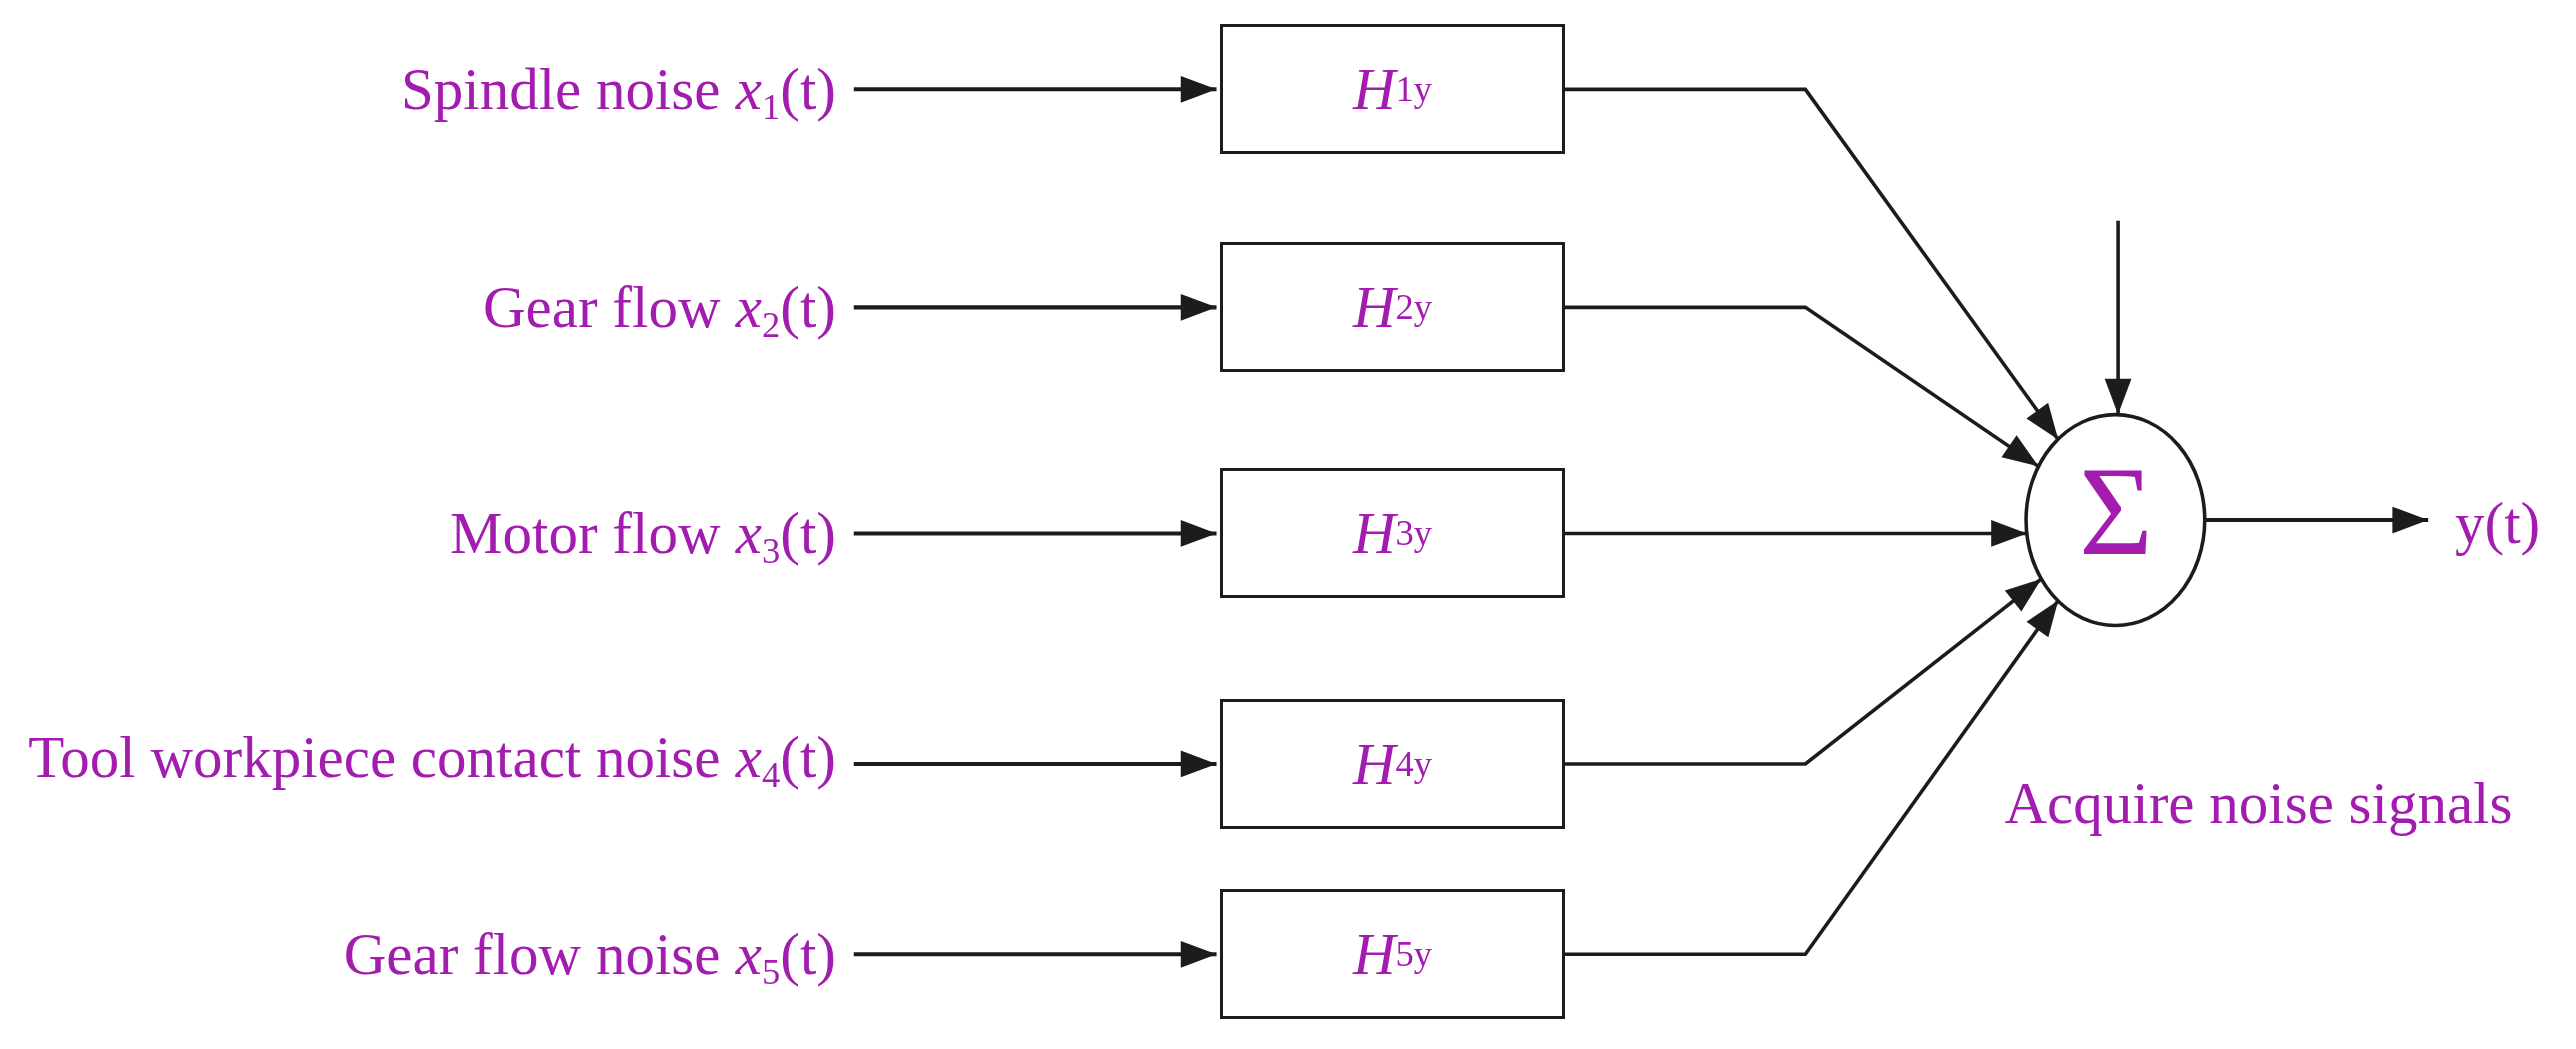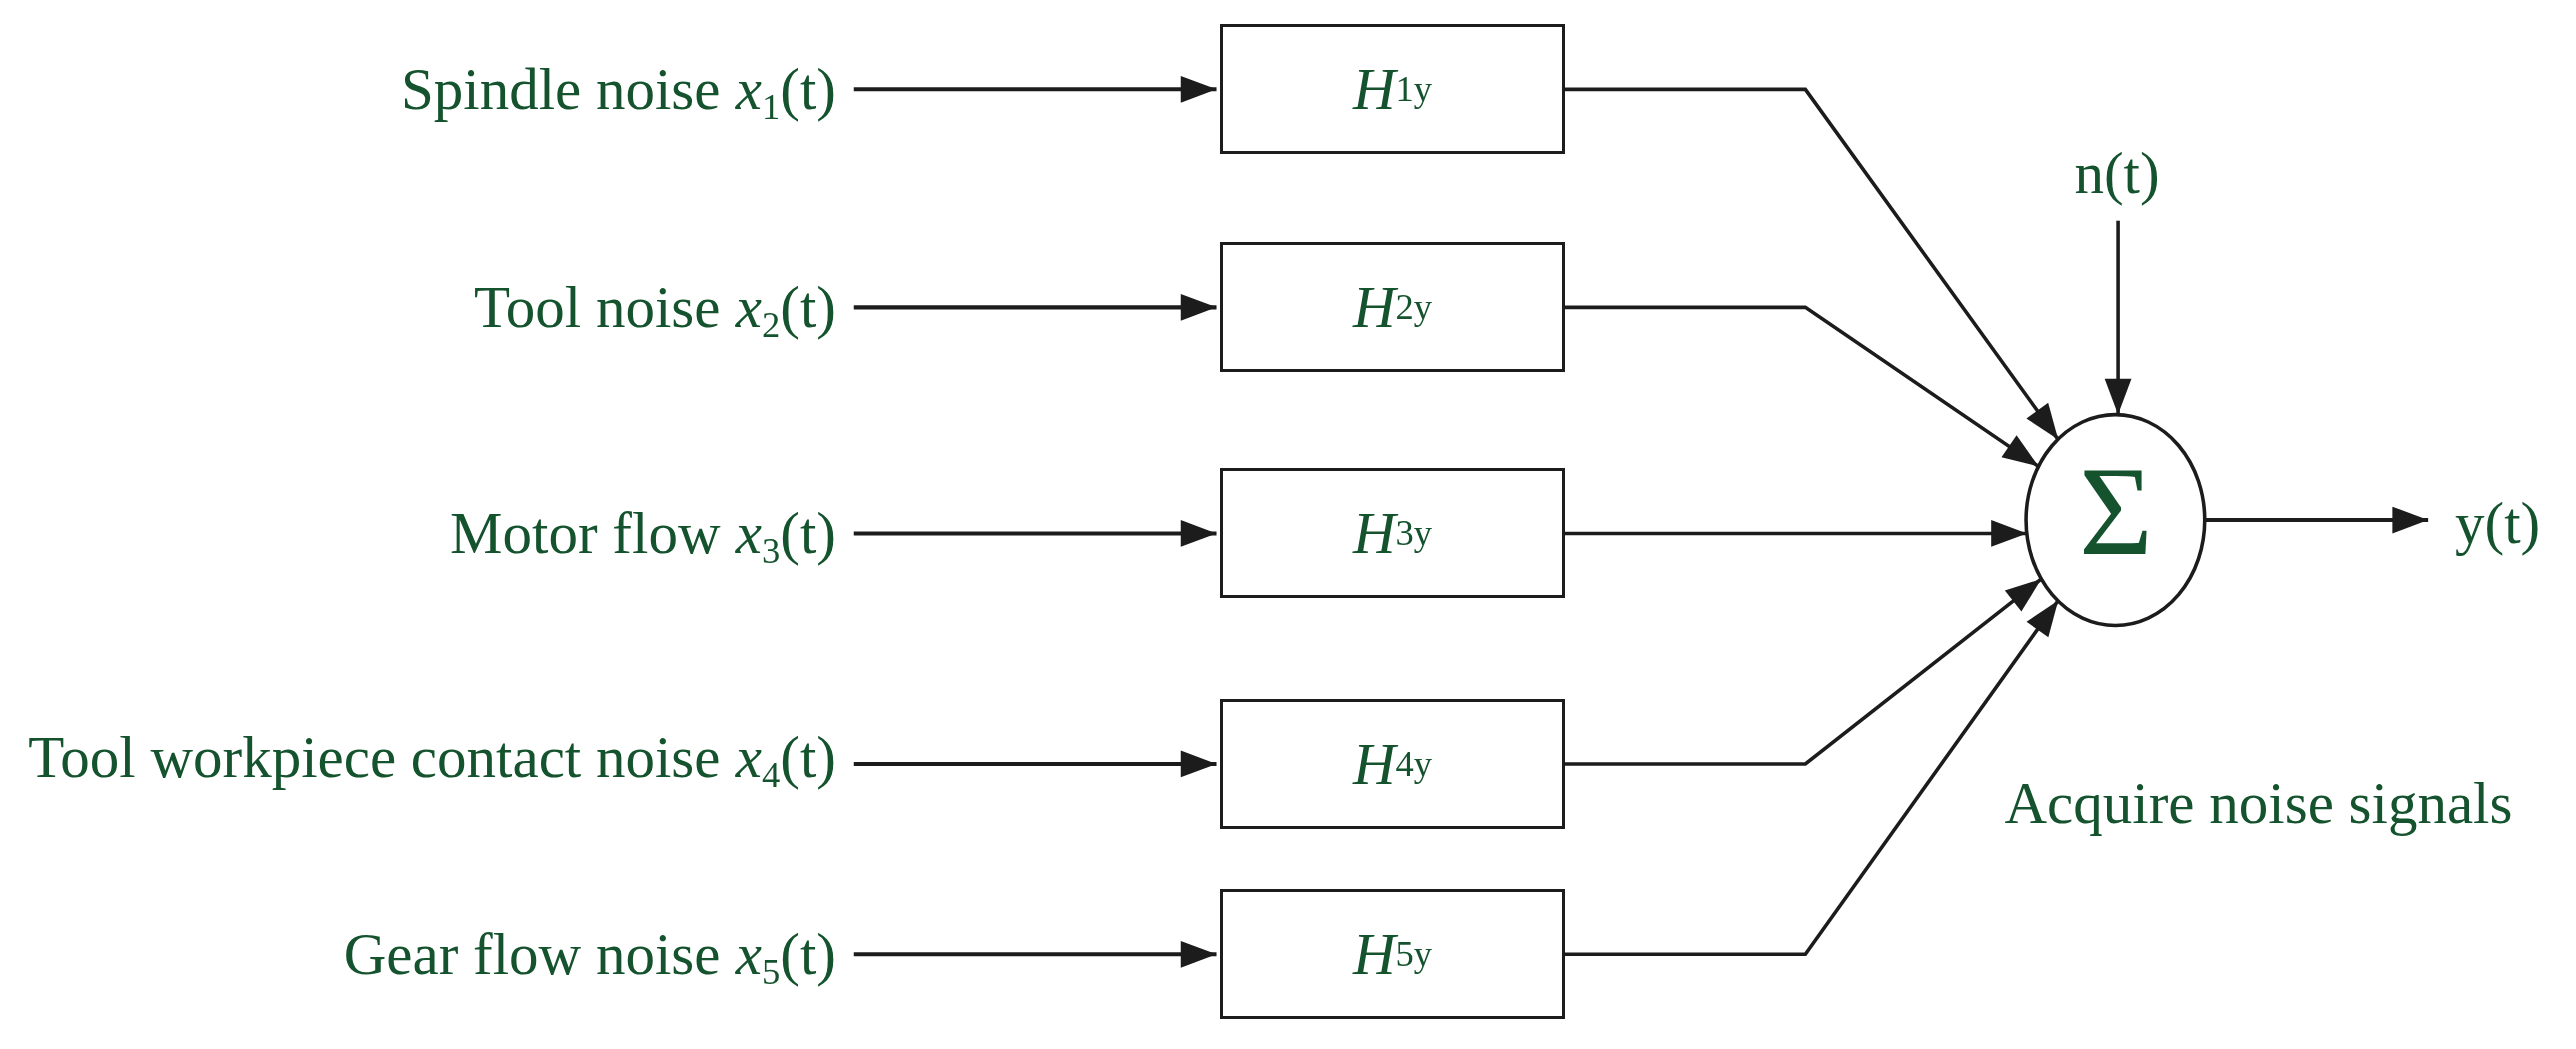--- a/index.html
+++ b/index.html
@@ -6,21 +6,21 @@
     margin: 0;
     padding: 0;
     background: #ffffff;
   }
   #canvas {
     position: relative;
     width: 2576px;
     height: 1049px;
     background: #ffffff;
     font-family: "Liberation Serif", "DejaVu Serif", serif;
-    color: #14532d;
+    color: #a21caf;
     overflow: hidden;
   }
   #lines {
     position: absolute;
     left: 0; top: 0;
     width: 2576px;
     height: 1049px;
   }
   .abs { position: absolute; }
 
@@ -125,21 +125,21 @@
 
     <line x1="2370" y1="247" x2="2370" y2="464" stroke="#1c1c1c" stroke-width="4" marker-end="url(#arrowhead)"></line>
 
     <line x1="2467" y1="582" x2="2717" y2="582" stroke="#1c1c1c" stroke-width="4.5" marker-end="url(#arrowhead)"></line>
   </svg>
 
   <div class="abs src-label" style="top:48px">
     <span>Spindle noise</span><span class="var">x</span><sub class="sb">1</sub><span>(t)</span>
   </div>
   <div class="abs src-label" style="top:266px">
-    <span>Tool noise</span><span class="var">x</span><sub class="sb">2</sub><span>(t)</span>
+    <span>Gear flow</span><span class="var">x</span><sub class="sb">2</sub><span>(t)</span>
   </div>
   <div class="abs src-label" style="top:492px">
     <span>Motor flow</span><span class="var">x</span><sub class="sb">3</sub><span>(t)</span>
   </div>
   <div class="abs src-label" style="top:716px">
     <span>Tool workpiece contact noise</span><span class="var">x</span><sub class="sb">4</sub><span>(t)</span>
   </div>
   <div class="abs src-label" style="top:913px">
     <span>Gear flow noise</span><span class="var">x</span><sub class="sb">5</sub><span>(t)</span>
   </div>
@@ -160,18 +160,17 @@
     <span class="tf-base">H</span>
       <sub class="sb">4y</sub>
   </div>
   <div class="abs tf-box" style="top:889px">
     <span class="tf-base">H</span>
       <sub class="sb">5y</sub>
   </div>
 
   <div class="abs" id="sigma">Σ</div>
 
-  <div class="abs float-label" id="noise-label">n(t)</div>
   <div class="abs float-label" id="output-label">y(t)</div>
   <div class="abs float-label" id="annotation-label">Acquire noise signals</div>
 
 </div>
 
 
 </body></html>

